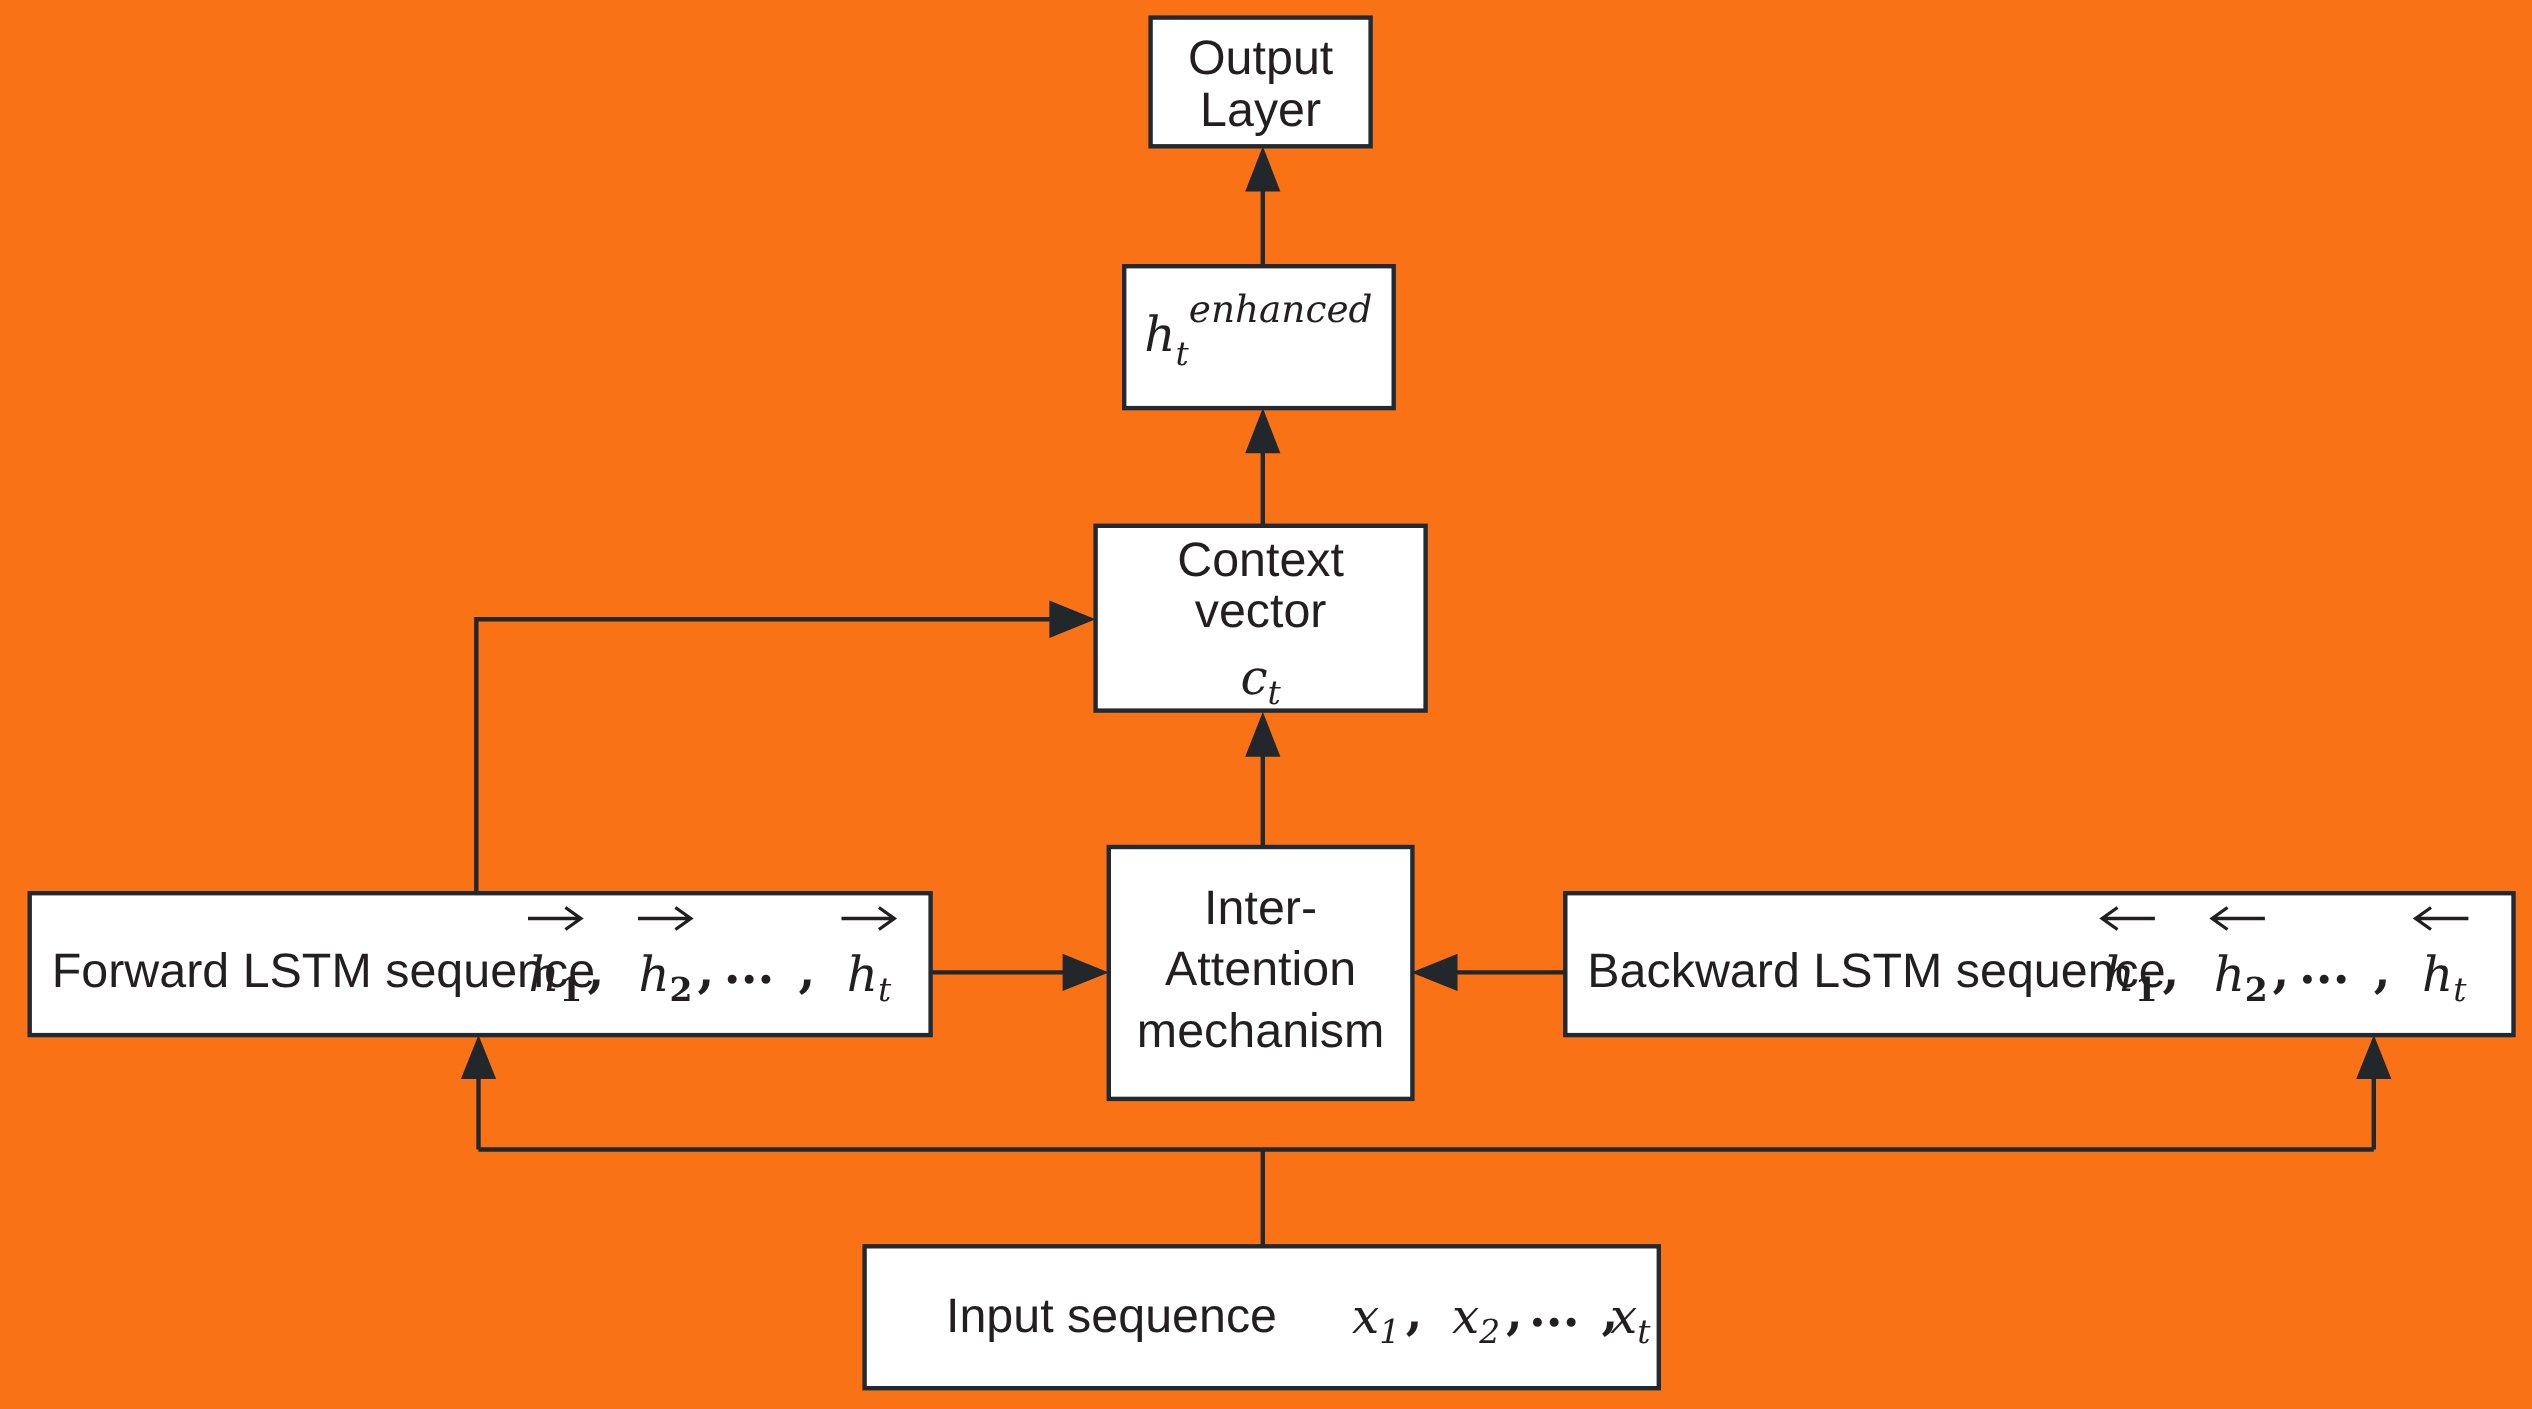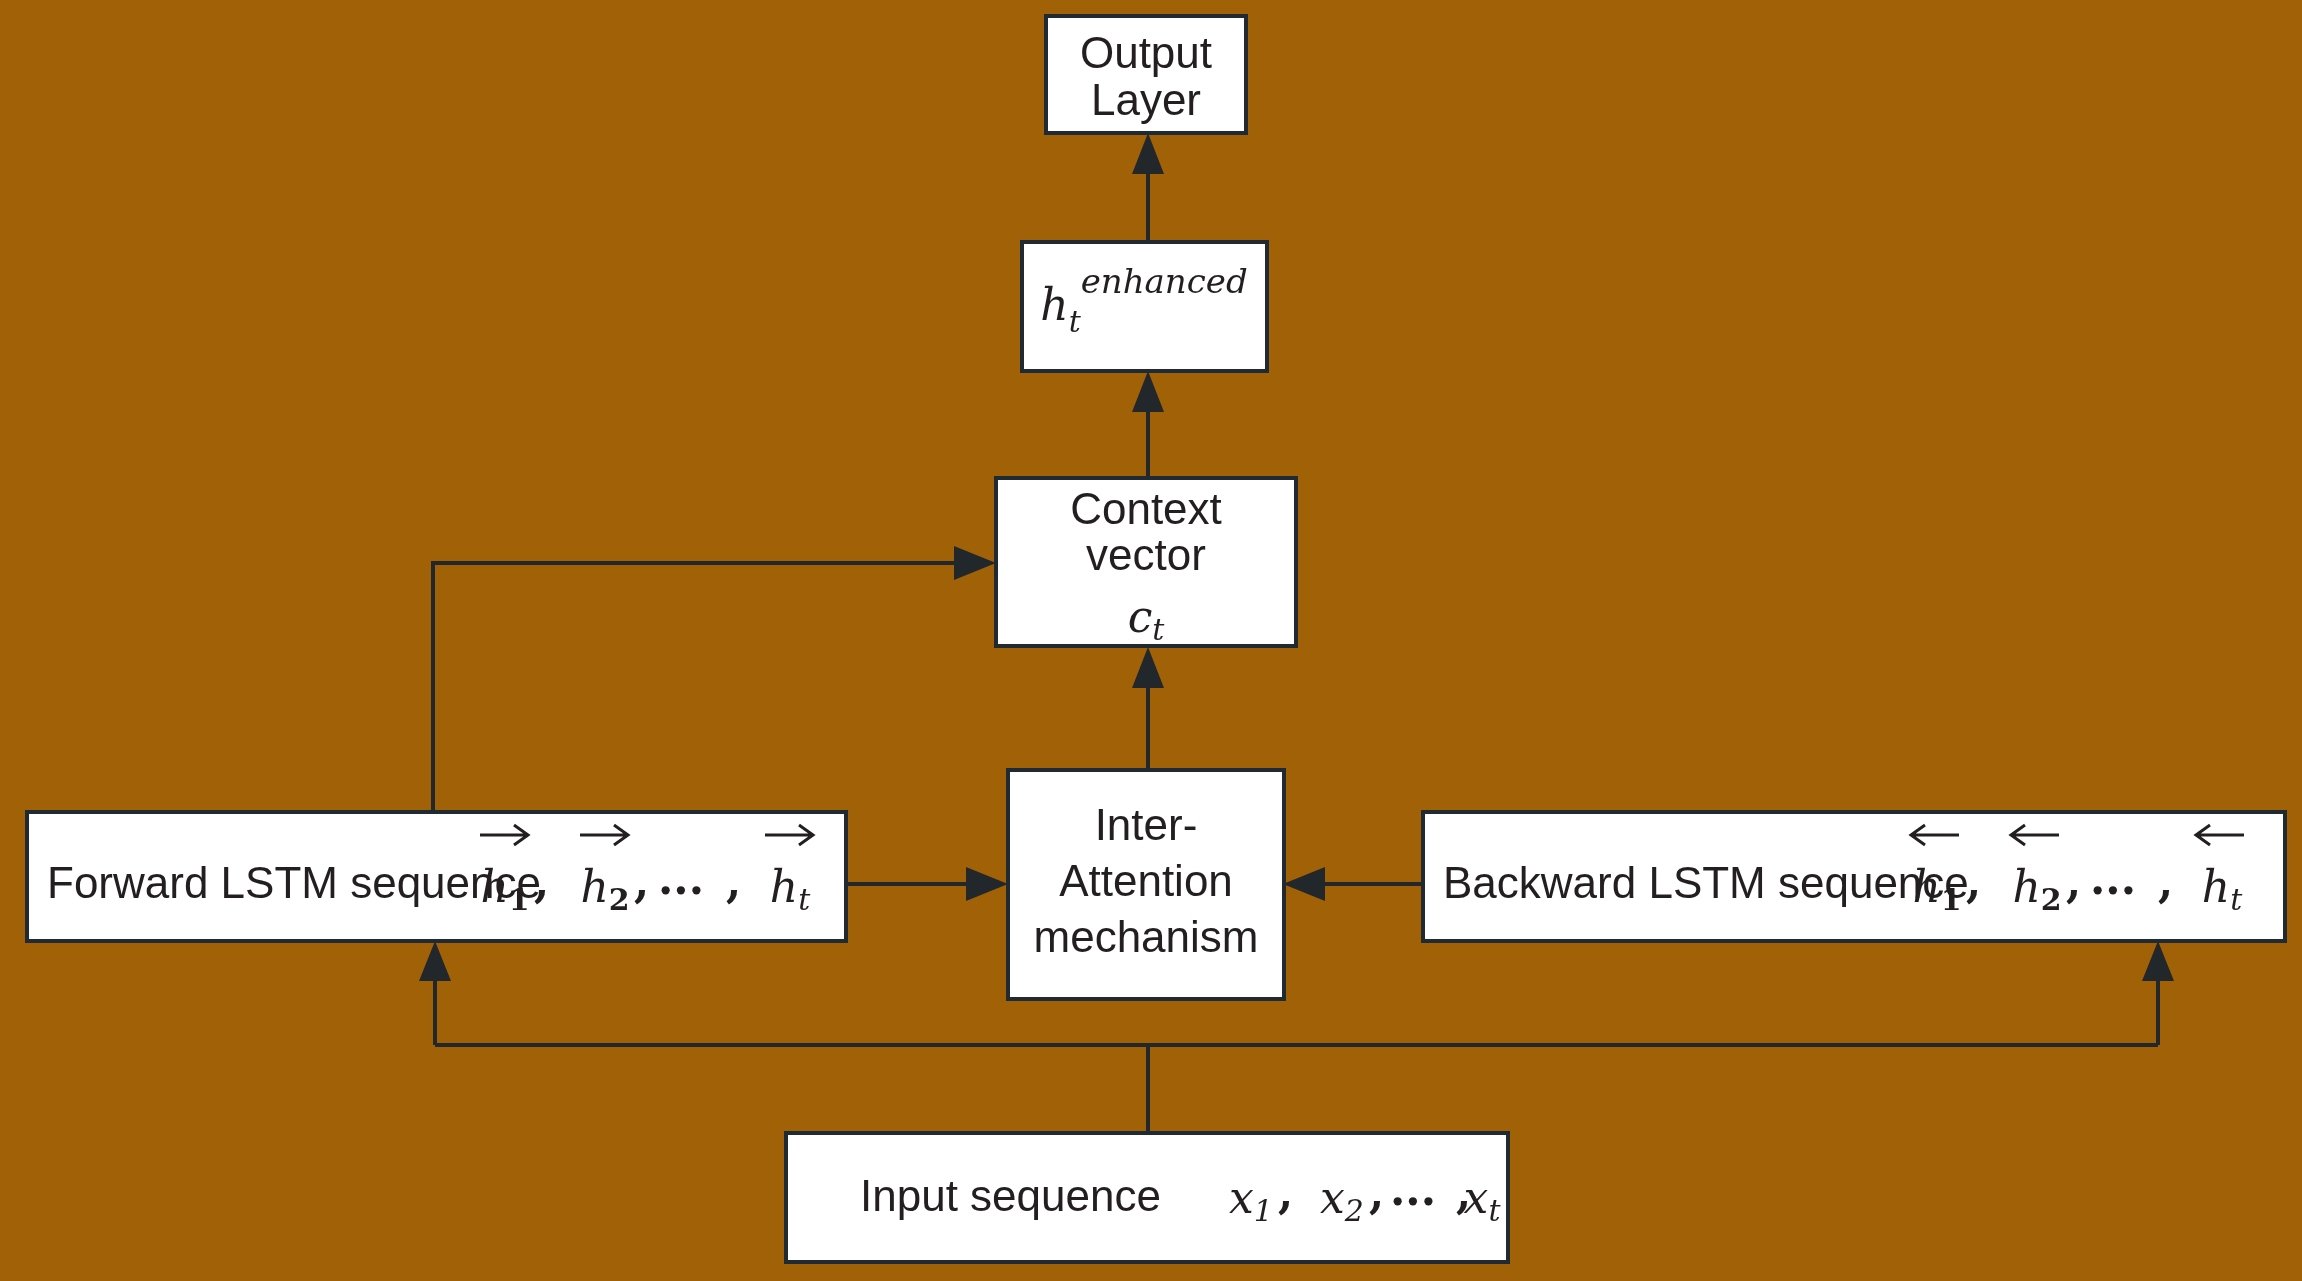--- a/index.html
+++ b/index.html
@@ -10,21 +10,21 @@
   body {
     width: 2302px;
     height: 1281px;
     font-family: "Liberation Sans", sans-serif;
     overflow: hidden;
   }
   #diagram-root {
     position: relative;
     width: 2302px;
     height: 1281px;
-    background: #a16207;
+    background: #f97316;
   }
   svg.diagram {
     display: block;
     width: 2302px;
     height: 1281px;
   }
   .node-box {
     fill: #ffffff;
     stroke: #1f2a33;
     stroke-width: 4;

